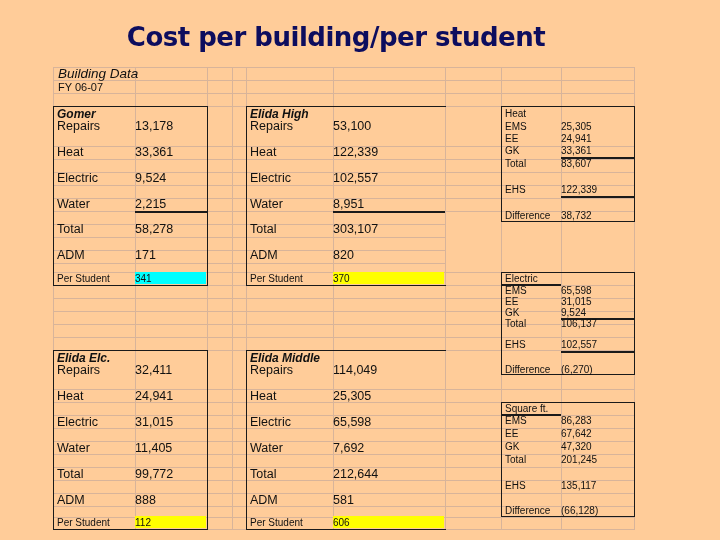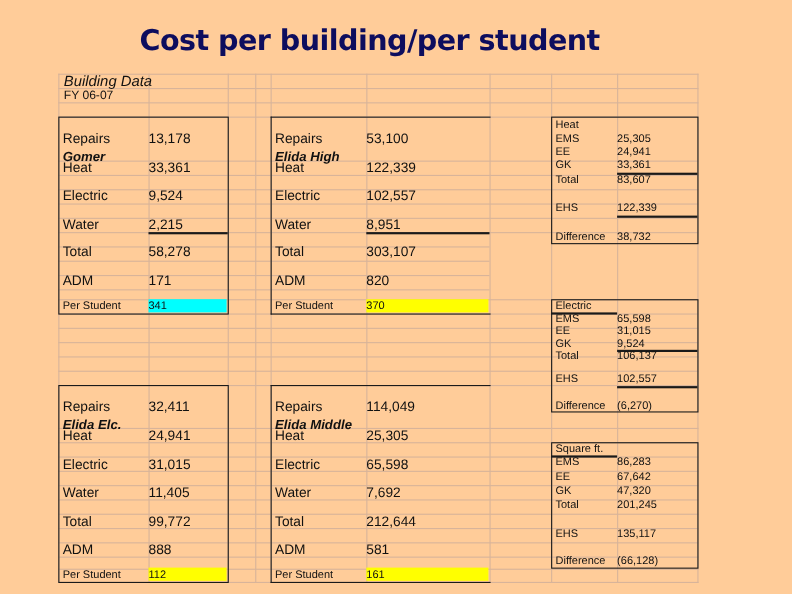--- a/index.html
+++ b/index.html
@@ -6,21 +6,21 @@
   body{width:720px;height:540px;background:#FFCC99;position:relative;overflow:hidden;font-family:"Liberation Sans",sans-serif;}
   .title{position:absolute;left:0;width:672px;top:22px;text-align:center;font-family:"DejaVu Sans",sans-serif;font-weight:bold;font-size:26px;color:#0D0D5E;letter-spacing:-0.5px;}
   .sheet{position:absolute;left:53px;top:67px;width:582px;height:463px;}
   .vl{position:absolute;top:0;width:1px;background:#D8B49A;}
   .hl{position:absolute;height:1px;background:#D8B49A;}
   .box{position:absolute;border:1.5px solid #1a1a1a;box-sizing:border-box;}
   .cell{position:absolute;font-size:12.5px;color:#111;white-space:nowrap;line-height:14px;}
   .cell.r{text-align:left;}
   .cell.sm{font-size:10px;}
   .it{}
-  .bi{font-style:italic;font-weight:bold;margin-top:28px;}
+  .bi{font-style:italic;font-weight:bold;}
   .hdr{font-size:13px;font-style:italic;}
   .uline{position:absolute;height:1.5px;background:#1a1a1a;}
   .hilite{position:absolute;}
 </style>
 </head>
 <body>
 
 <div class="title">Cost per building/per student</div>
 
 <div class="sheet">
@@ -138,21 +138,21 @@
   <div class="cell" style="left:197px;top:348px">Electric</div>
   <div class="cell r" style="left:280px;width:106px;top:348px">65,598</div>
   <div class="cell" style="left:197px;top:374px">Water</div>
   <div class="cell r" style="left:280px;width:106px;top:374px">7,692</div>
   <div class="cell" style="left:197px;top:400px">Total</div>
   <div class="cell r" style="left:280px;width:106px;top:400px">212,644</div>
   <div class="cell" style="left:197px;top:426px">ADM</div>
   <div class="cell r" style="left:280px;width:106px;top:426px">581</div>
   <div class="hilite" style="left:280px;width:111px;top:449px;height:12px;background:#FFFF00"></div>
   <div class="cell sm" style="left:197px;top:449px">Per Student</div>
-  <div class="cell sm r" style="left:280px;width:106px;top:449px">161</div>
+  <div class="cell sm r" style="left:280px;width:106px;top:449px">606</div>
 
   <div class="box" style="left:448px;top:39px;width:134px;height:116px;border-top:1.5px solid #1a1a1a"></div>
   <div class="cell sm" style="left:452px;top:40px">Heat</div>
   <div class="cell sm" style="left:452px;top:53px">EMS</div>
   <div class="cell sm r" style="left:508px;width:69px;top:53px">25,305</div>
   <div class="cell sm" style="left:452px;top:65px">EE</div>
   <div class="cell sm r" style="left:508px;width:69px;top:65px">24,941</div>
   <div class="cell sm" style="left:452px;top:77px">GK</div>
   <div class="cell sm r" style="left:508px;width:69px;top:77px">33,361</div>
   <div class="uline" style="left:508px;width:73px;top:90px"></div>

